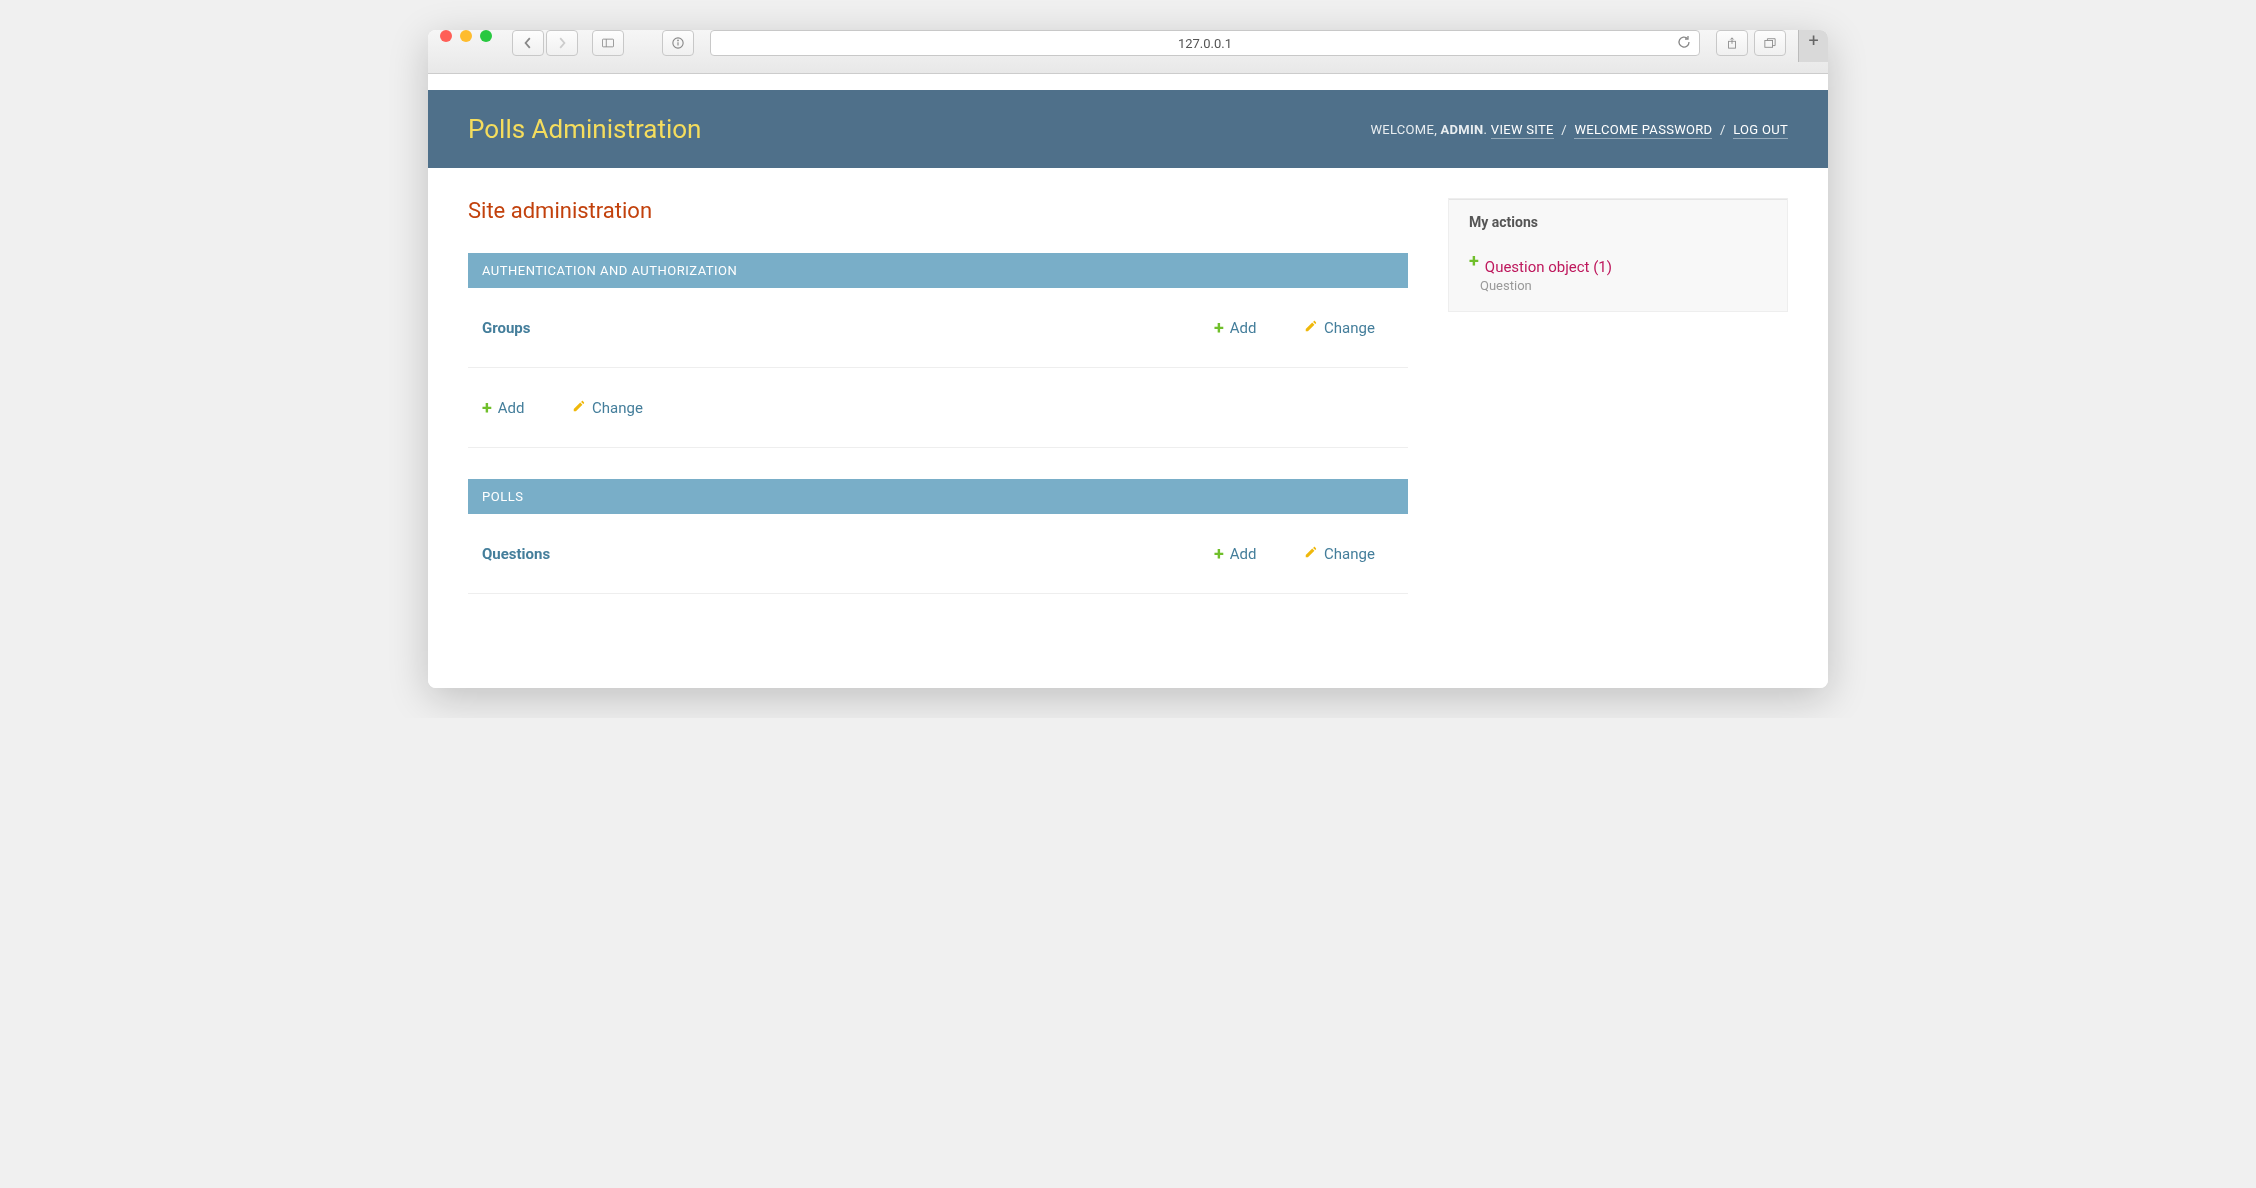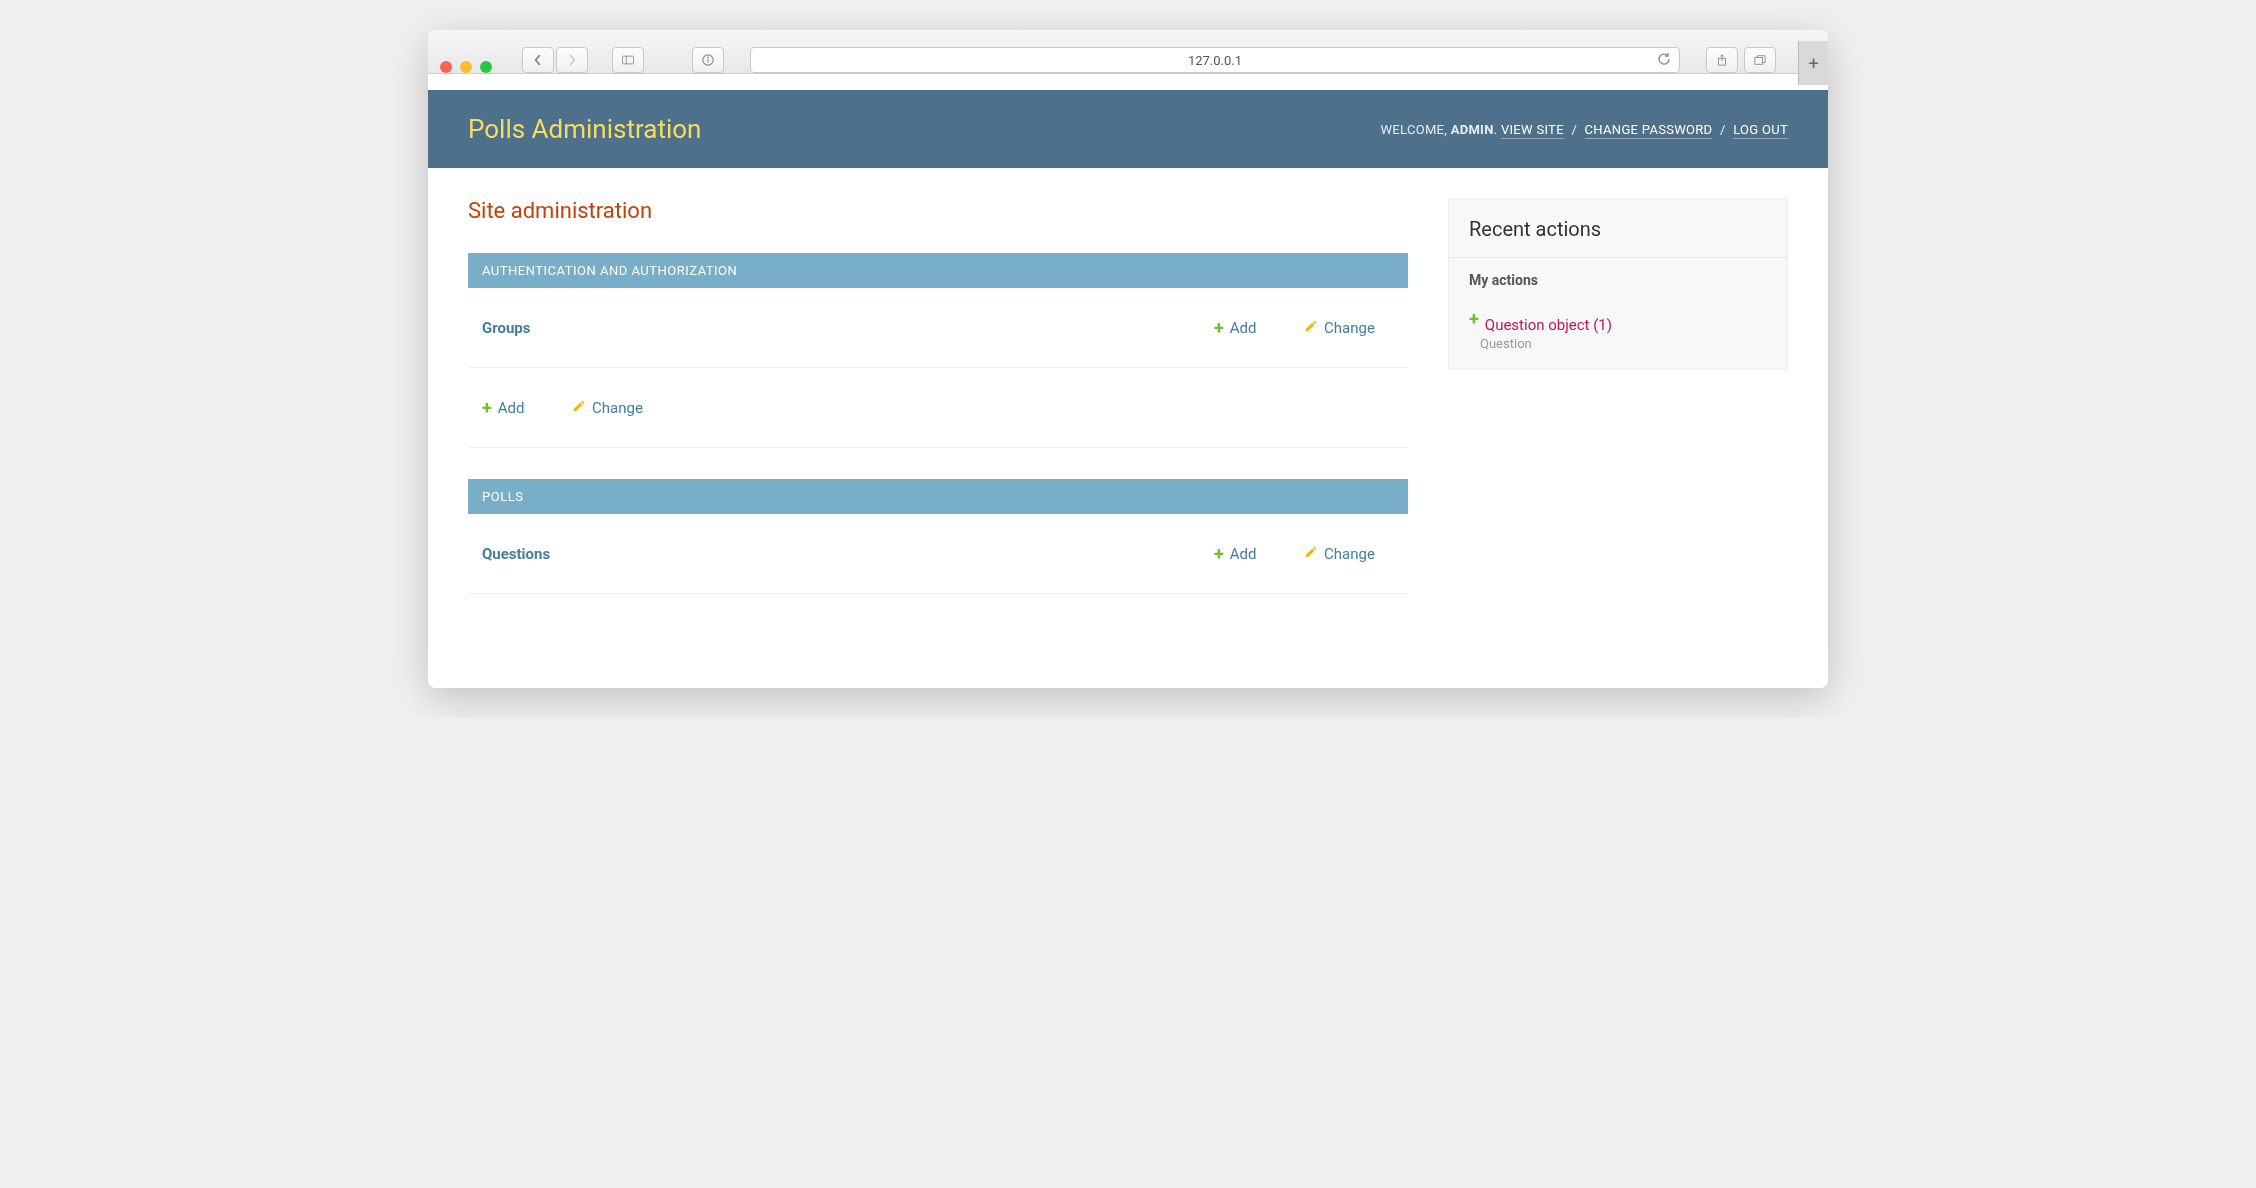--- a/index.html
+++ b/index.html
@@ -20,23 +20,23 @@
       background: #fff;
       border-radius: 8px;
       box-shadow: 0 10px 40px rgba(0,0,0,0.2);
       overflow: hidden;
     }
     .browser-chrome {
       height: 44px;
       background: linear-gradient(#f6f6f6, #e8e8e8);
       border-bottom: 1px solid #ccc;
       display: flex;
-      align-items: flex-end;
+      align-items: flex-start;
       padding: 0 12px;
-      gap: 18px;
+      gap: 8px;
     }
     .traffic-lights {
       display: flex;
       gap: 8px;
       margin-right: 12px;
     }
     .traffic-light {
       width: 12px;
       height: 12px;
       border-radius: 50%;
@@ -290,21 +290,21 @@
     <div class="newtab-btn">+</div>
   </div>
 
   <div class="admin-header">
     <div class="admin-title">Polls Administration</div>
     <div class="user-tools">
       <span>WELCOME,</span>
       <strong>ADMIN</strong><span>.</span>
       <a href="#">VIEW SITE</a>
       <span class="sep">/</span>
-      <a href="#">CHANGE PASSWORD</a>
+      <a href="#">WELCOME PASSWORD</a>
       <span class="sep">/</span>
       <a href="#">LOG OUT</a>
     </div>
   </div>
 
   <div class="admin-body">
     <div class="main-col">
       <h1 class="page-heading">Site administration</h1>
 
       <div class="module">
@@ -348,21 +348,20 @@
             <span class="pencil-icon"><svg viewBox="0 0 16 16">
                   <path fill="#efb80b" d="M2 11.5V14h2.5l7.4-7.4-2.5-2.5L2 11.5zM13.7 4.6c.3-.3.3-.7 0-1l-1.3-1.3c-.3-.3-.7-.3-1 0l-1 1 2.5 2.5 1-1z"></path>
                 </svg></span>
             <span>Change</span>
           </a>
         </div>
       </div>
     </div>
 
     <div class="sidebar">
-      <div class="sidebar-heading">Recent actions</div>
       <div class="sidebar-divider"></div>
       <div class="sidebar-subhead">My actions</div>
       <div class="action-item">
         <div class="action-item-title">
           <span class="plus-icon">+</span>
           <a href="#" class="action-item-link">Question object (1)</a>
         </div>
         <div class="action-item-meta">Question</div>
       </div>
     </div>

